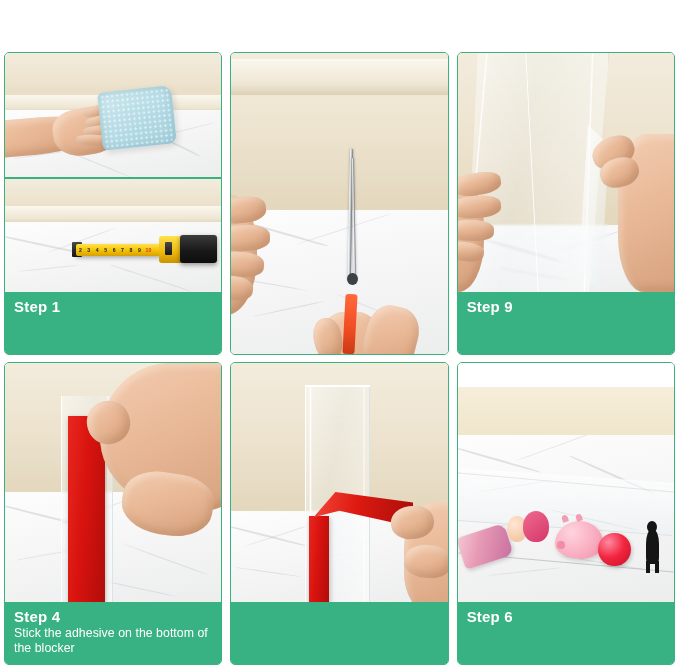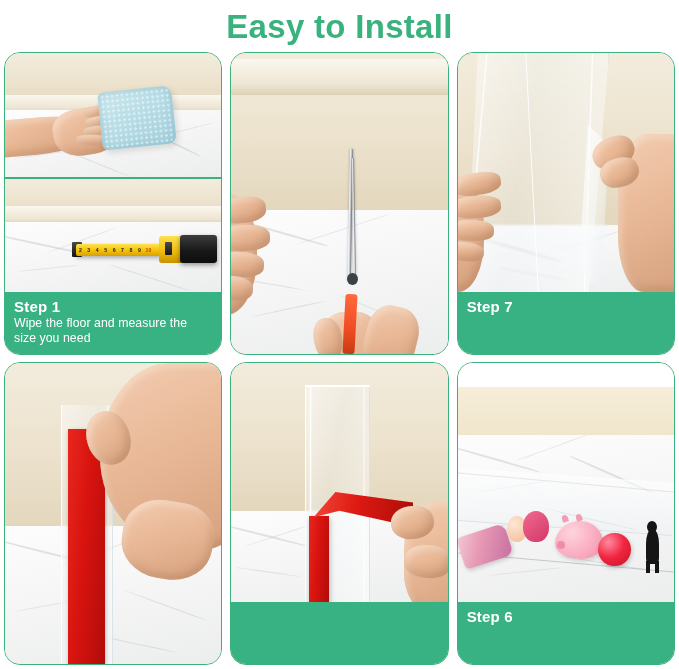--- a/index.html
+++ b/index.html
@@ -30,21 +30,21 @@
     top: 52px; left: 4px;
     width: 671px; height: 613px;
     display: grid;
     grid-template-columns: 1fr 1fr 1fr;
     grid-template-rows: 1fr 1fr;
     gap: 7px 8px;
   }
   .card {
     position: relative;
     border: 1.6px solid #3ab27e;
-    border-radius: 16px;
+    border-radius: 5px;
     overflow: hidden;
     background: #efe7d8;
     display: flex;
     flex-direction: column;
   }
   .photo { position: relative; flex: 1 1 auto; overflow: hidden; }
 
   
   .caption {
     flex: 0 0 auto;
@@ -219,21 +219,20 @@
     border-radius: 40% 40% 20% 20%;
   }
   .toy-fig-head { position:absolute; background:#151515; border-radius:50%; }
   .toy-fig-leg  { position:absolute; background:#151515; }
 </style>
 </head>
 <body>
 
 <div class="page">
 
-  <div class="title">Easy to Install</div>
 
   <div class="grid">
 
     <div class="card">
       <div class="photo">
 
         <div class="p1-top">
           <div class="wall" style="height:46%;"></div>
           <div class="baseboard" style="top:34%;height:14%;"></div>
           <div class="floor" style="top:46%;">
@@ -282,21 +281,20 @@
             <span class="tape-num red" style="left:82%;">10</span>
           </div>
           <div class="tape-case-yellow" style="left:71%;top:50%;width:14%;height:24%;"></div>
           <div class="tape-case" style="left:81%;top:49%;width:17%;height:25%;"></div>
           <div class="tape-hook" style="left:74%;top:56%;width:3%;height:11%;"></div>
         </div>
       </div>
 
       <div class="caption">
         <div class="step">Step 1</div>
-        <div class="desc">Wipe the floor and measure the size you need</div>
       </div>
     </div>
 
     <div class="card">
       <div class="photo">
         <div class="wall" style="height:52%;"></div>
         <div class="baseboard" style="top:2%;height:12%;"></div>
         <div class="floor" style="top:52%;">
           <div class="vein" style="left:6%;top:8%;width:40%;height:1.5px;transform:rotate(16deg);"></div>
           <div class="vein soft" style="left:30%;top:24%;width:46%;height:1.3px;transform:rotate(-18deg);"></div>
@@ -346,21 +344,21 @@
         <div class="skin" style="left:-3%;top:60%;width:23%;height:9%;border-radius:42%;transform:rotate(-4deg);"></div>
         <div class="skin" style="left:-4%;top:70%;width:21%;height:8.6%;border-radius:42%;transform:rotate(2deg);"></div>
         <div class="skin" style="left:-6%;top:79%;width:18%;height:8%;border-radius:42%;transform:rotate(7deg);"></div>
 
         <div class="skin" style="left:74%;top:34%;width:40%;height:66%;border-radius:34% 0 0 30%/40% 0 0 36%;"></div>
         <div class="skin" style="left:62%;top:35%;width:20%;height:13%;border-radius:46%;transform:rotate(-24deg);"></div>
         <div class="skin" style="left:66%;top:44%;width:18%;height:12%;border-radius:46%;transform:rotate(-16deg);"></div>
       </div>
 
       <div class="caption">
-        <div class="step">Step 7</div>
+        <div class="step">Step 9</div>
       </div>
     </div>
 
     <div class="card">
       <div class="photo">
         <div class="wall" style="height:54%;"></div>
         <div class="floor" style="top:54%;">
           <div class="vein" style="left:-4%;top:10%;width:44%;height:1.6px;transform:rotate(14deg);"></div>
           <div class="vein soft" style="left:24%;top:30%;width:40%;height:1.3px;transform:rotate(-20deg);"></div>
           <div class="vein" style="left:54%;top:46%;width:42%;height:1.4px;transform:rotate(20deg);"></div>
@@ -371,20 +369,24 @@
         <div class="clearstrip" style="left:26%;top:14%;width:24%;height:86%;"></div>
         <div class="sheen" style="left:47%;top:14%;width:2px;height:86%;"></div>
 
         <div class="redfilm" style="left:29%;top:22%;width:17%;height:78%;"></div>
 
         <div class="skin" style="left:44%;top:0%;width:72%;height:62%;border-radius:45% 20% 35% 55%/50% 25% 40% 50%;"></div>
         <div class="skin" style="left:38%;top:16%;width:20%;height:18%;border-radius:48%;transform:rotate(-18deg);"></div>
         <div class="skin" style="left:54%;top:46%;width:42%;height:26%;border-radius:42% 38% 45% 45%;transform:rotate(9deg);"></div>
       </div>
 
+      <div class="caption">
+        <div class="step">Step 4</div>
+        <div class="desc">Stick the adhesive on the bottom of the blocker</div>
+      </div>
     </div>
 
     <div class="card">
       <div class="photo">
         <div class="wall" style="height:62%;"></div>
         <div class="floor" style="top:62%;">
           <div class="vein" style="left:-4%;top:14%;width:40%;height:1.5px;transform:rotate(14deg);"></div>
           <div class="vein soft" style="left:6%;top:38%;width:34%;height:1.3px;transform:rotate(-18deg);"></div>
           <div class="vein" style="left:2%;top:62%;width:30%;height:1.3px;transform:rotate(8deg);"></div>
         </div>

